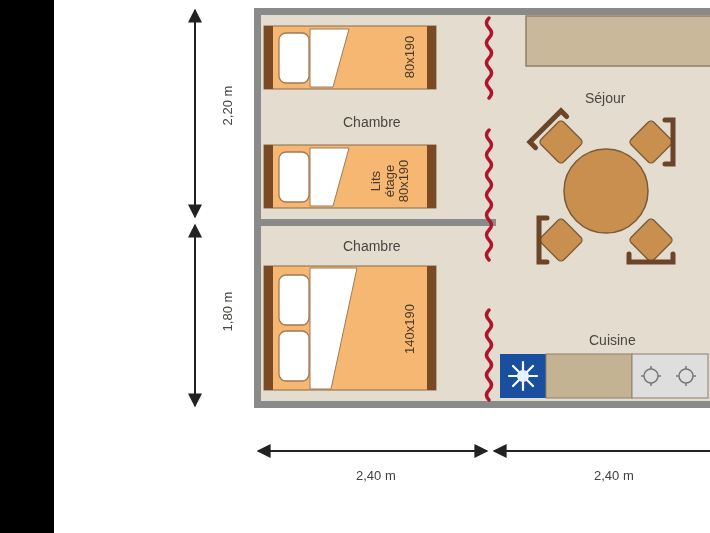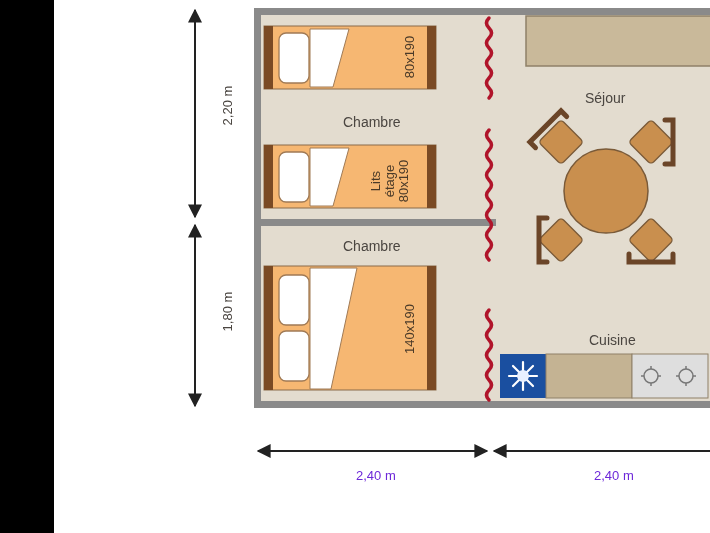--- a/index.html
+++ b/index.html
@@ -2,21 +2,21 @@
 <html><head>
 <meta charset="utf-8">
 <style>
   html,body{margin:0;padding:0;}
   body{width:710px;height:533px;position:relative;overflow:hidden;background:#ffffff;font-family:"Liberation Sans","DejaVu Sans",sans-serif;}
   .black-bar{position:absolute;left:0;top:0;width:54px;height:533px;background:#000;}
   .plan{position:absolute;left:0;top:0;width:710px;height:533px;}
   .lbl{position:absolute;color:#4a4540;font-size:14px;white-space:nowrap;}
   .vlbl{position:absolute;color:#4a4540;font-size:13px;white-space:nowrap;transform:rotate(-90deg);transform-origin:center center;}
   .bed-lbl{position:absolute;color:#4a3a28;font-size:13px;white-space:nowrap;transform:rotate(-90deg);transform-origin:center center;text-align:center;line-height:14px;}
-  .dim{position:absolute;color:#6d28d9;font-size:13px;white-space:nowrap;}
+  .dim{position:absolute;color:#404040;font-size:13px;white-space:nowrap;}
 </style>
 </head>
 <body>
 
 <div class="black-bar"></div>
 
 <svg class="plan" width="710" height="533" viewBox="0 0 710 533">
   <defs>
     <marker id="arrowEnd" viewBox="0 0 10 10" refX="9" refY="5" markerWidth="7" markerHeight="7" orient="auto-start-reverse">
       <path d="M0,0 L10,5 L0,10 Z" fill="#222"></path>

